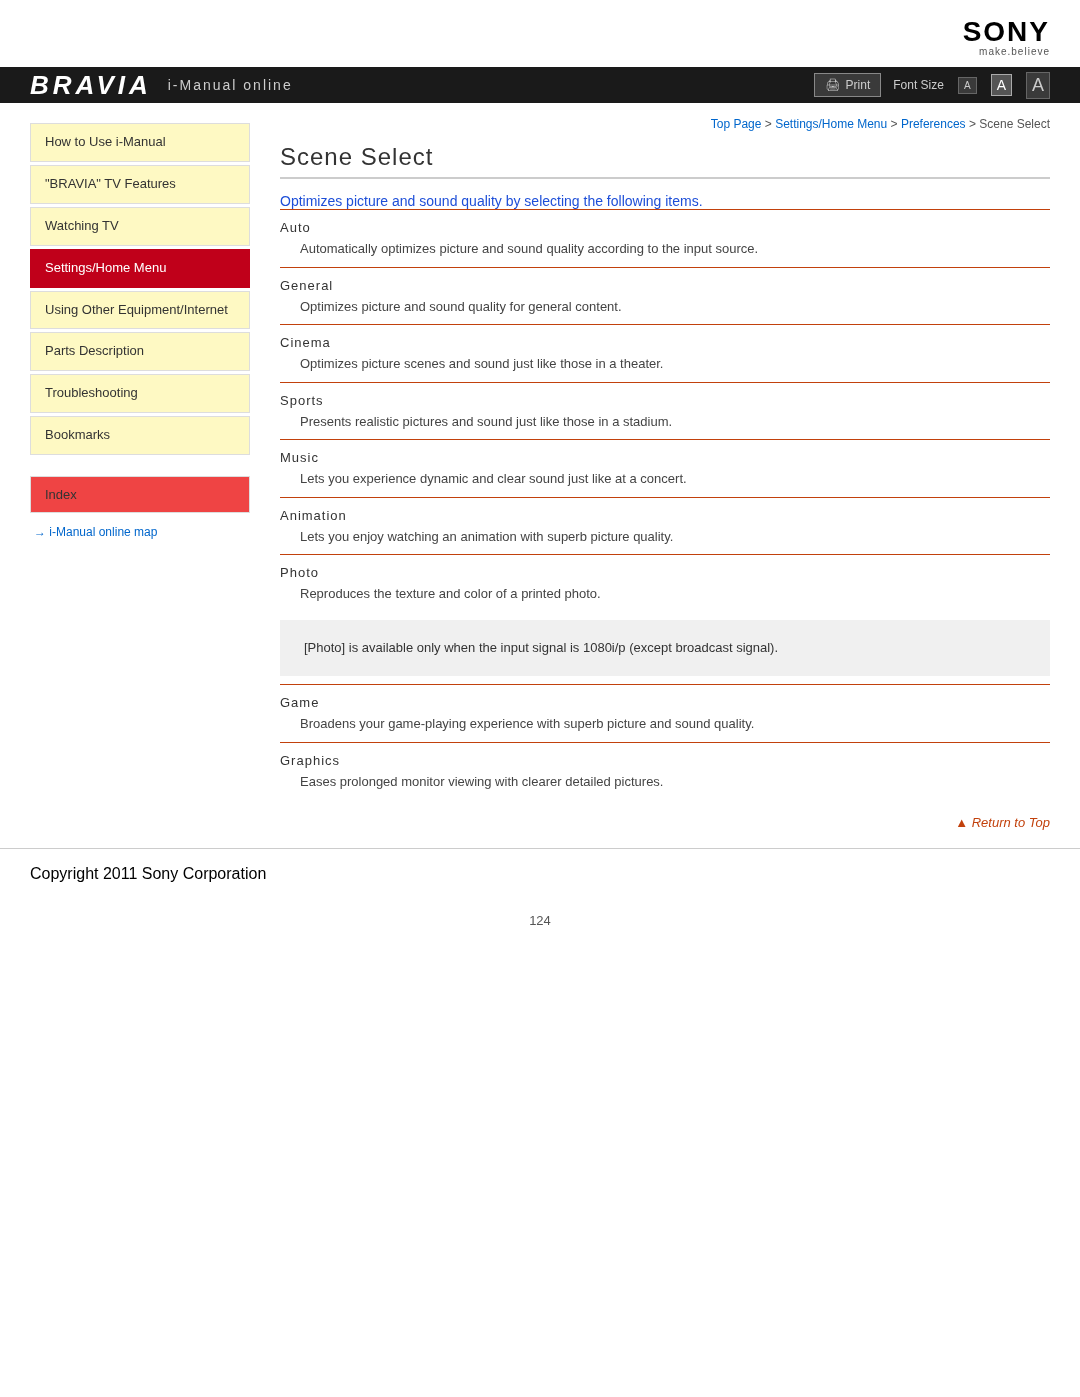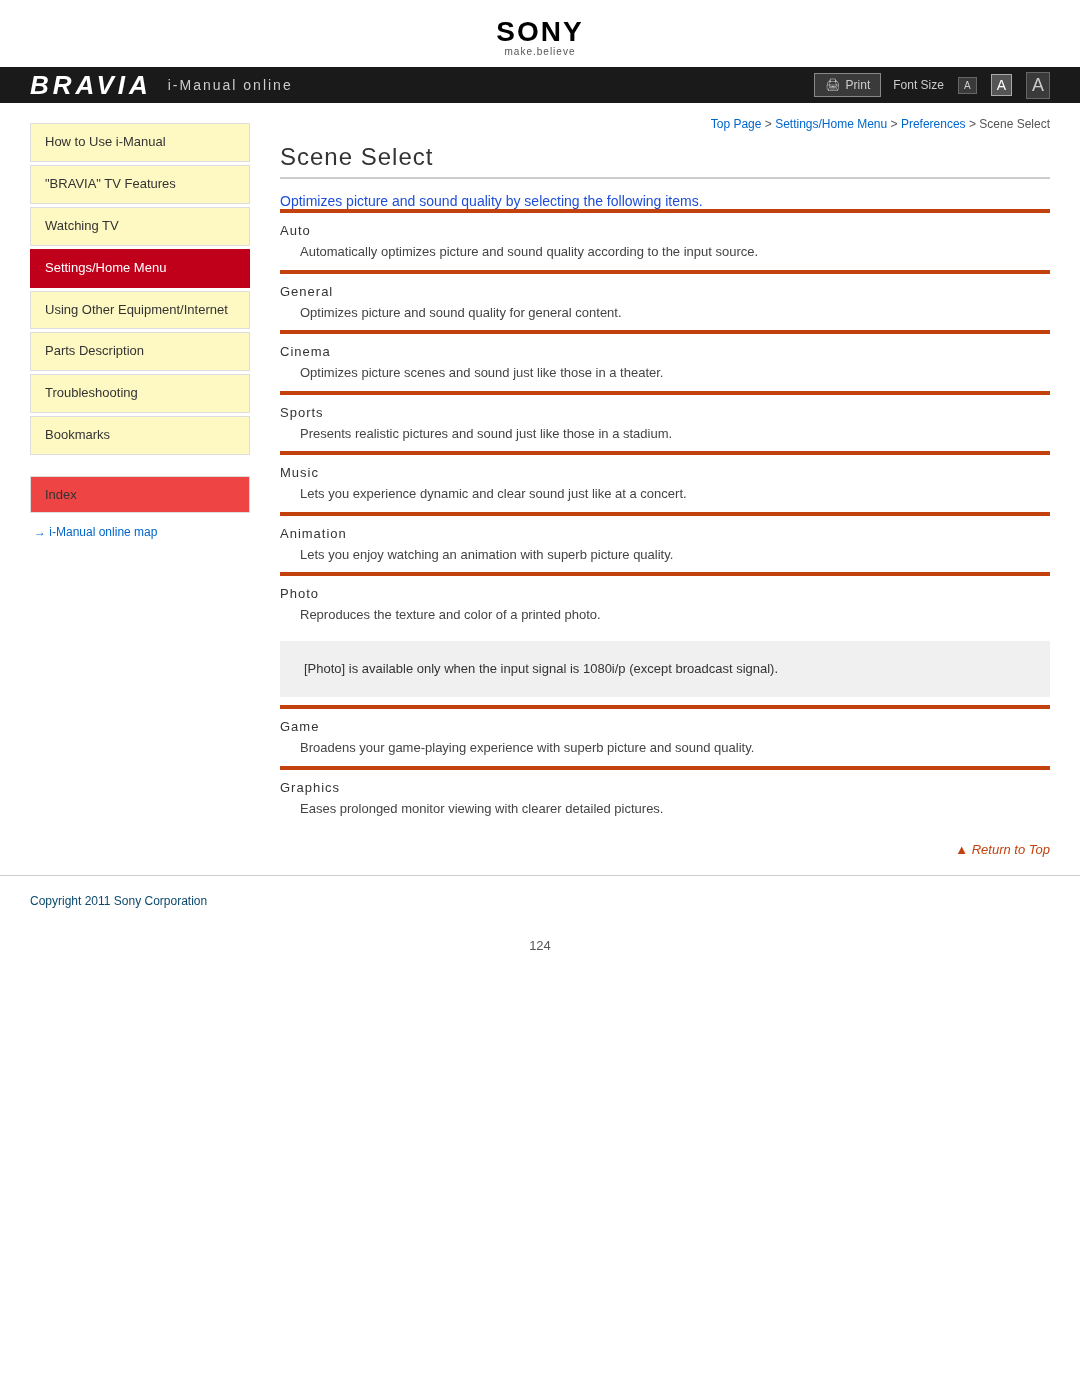--- a/index.html
+++ b/index.html
@@ -13,21 +13,21 @@
     }
 
     
     .top-bar {
       padding: 18px 30px 10px 30px;
       border-bottom: none;
     }
     .sony-logo {
       display: flex;
       flex-direction: column;
-      align-items: center;
+      align-items: flex-end;
     }
     .sony-text {
       font-size: 28px;
       font-weight: 900;
       letter-spacing: 2px;
       color: #000;
       line-height: 1;
     }
     .sony-tagline {
       font-size: 10px;
@@ -184,21 +184,21 @@
 
     
     .intro-text {
       font-size: 14px;
       color: #1d4ed8;
       margin-bottom: 0;
     }
 
     
     .scene-section {
-      border-top: 4px solid #c2410c;
+      border-top: 1px solid #c2410c;
       padding: 10px 0 8px 0;
     }
     .scene-title {
       font-size: 13px;
       font-weight: normal;
       color: #333;
       letter-spacing: 1px;
       margin-bottom: 4px;
     }
     .scene-desc {
@@ -233,22 +233,22 @@
       font-style: italic;
     }
 
     
     .footer {
       border-top: 1px solid #ccc;
       padding: 16px 30px;
       margin-top: 10px;
     }
     .footer-copyright {
-      font-size: 12px;
-      color: #0c4a6e;
+      font-size: 16px;
+      color: #000000;
       margin-top: 12px;
     }
 
     
     .page-number {
       text-align: center;
       font-size: 13px;
       color: #555;
       padding: 14px 0 20px 0;
     }

